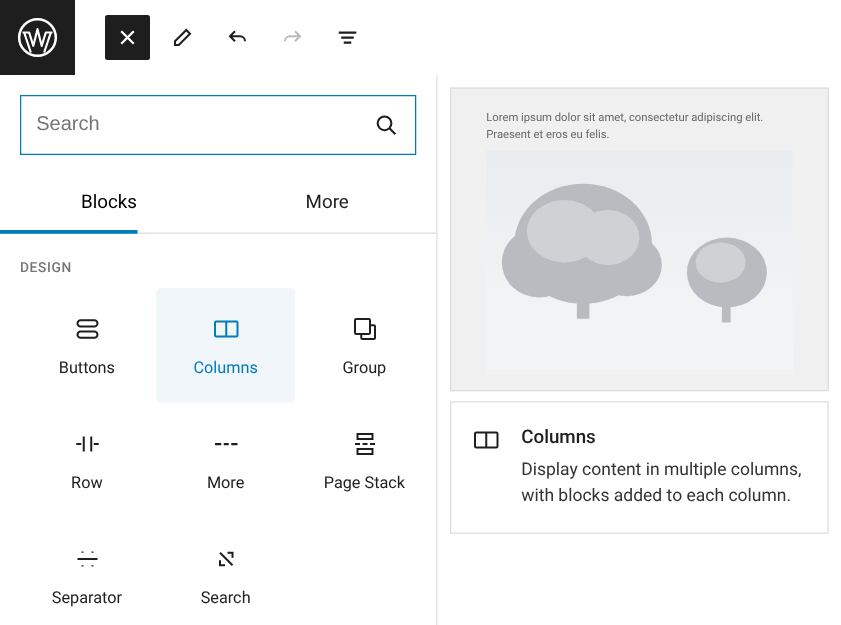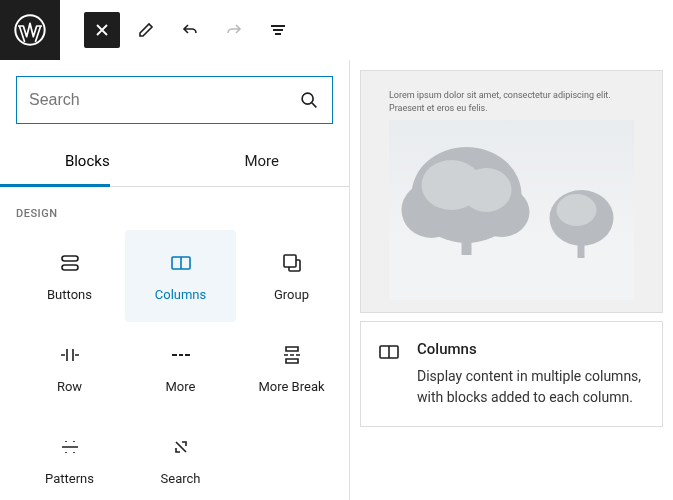--- a/index.html
+++ b/index.html
@@ -143,29 +143,29 @@
                 </svg>
               </div>
             <div class="bi-label">More</div>
           </div>
           <div class="block-item">
             <div class="bi-icon">
                 <svg width="24" height="24" viewBox="0 0 24 24">
                   <path d="M6 4h12v4H6zM6 16h12v4H6zM4 12h4M10 12h4M16 12h4" stroke="#1e1e1e" stroke-width="1.6" fill="none"></path>
                 </svg>
               </div>
-            <div class="bi-label">More Break</div>
+            <div class="bi-label">Page Stack</div>
           </div>
           <div class="block-item">
             <div class="bi-icon">
                 <svg width="24" height="24" viewBox="0 0 24 24">
                   <path d="M4 12h16M8 7v-1M16 7v-1M8 17v1M16 17v1" stroke="#1e1e1e" stroke-width="1.6"></path>
                 </svg>
               </div>
-            <div class="bi-label">Patterns</div>
+            <div class="bi-label">Separator</div>
           </div>
           <div class="block-item">
             <div class="bi-icon">
                 <svg width="24" height="24" viewBox="0 0 24 24">
                   <path d="M7 7l10 10M17 7v0M7 17v0M13 7h4v4M11 17H7v-4" stroke="#1e1e1e" stroke-width="1.6" fill="none"></path>
                 </svg>
               </div>
             <div class="bi-label">Search</div>
           </div>
         </div>

